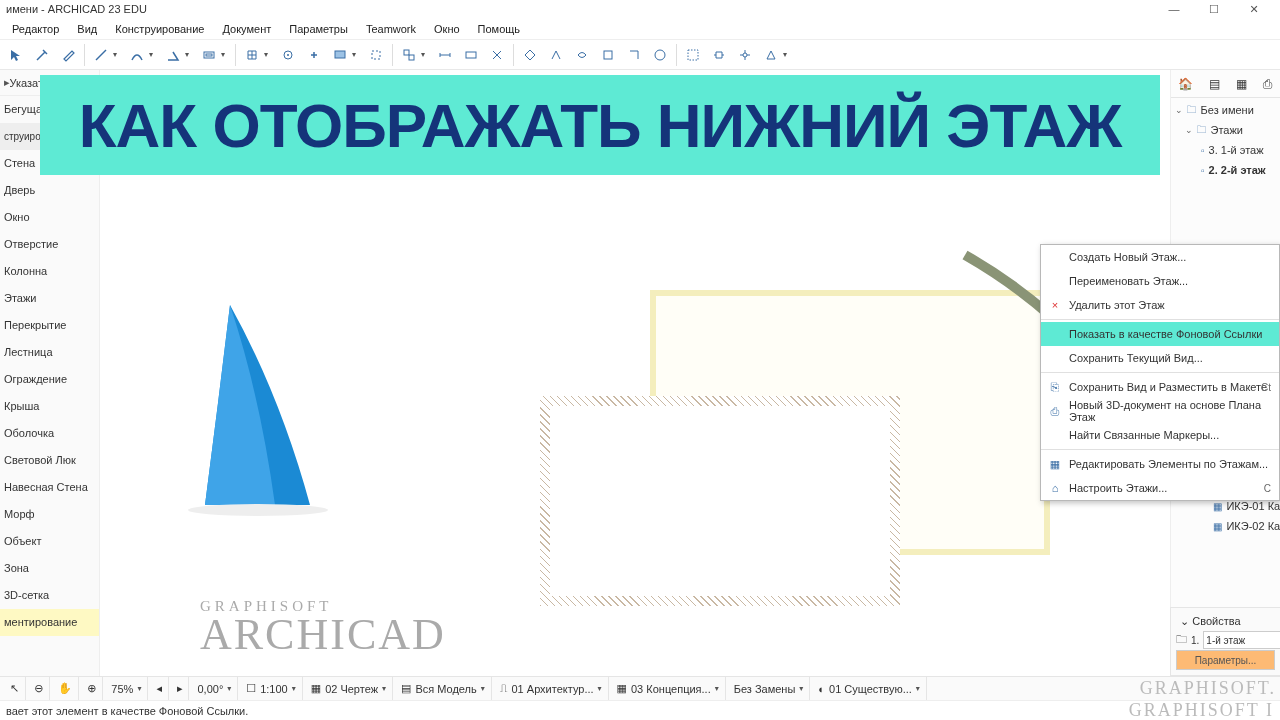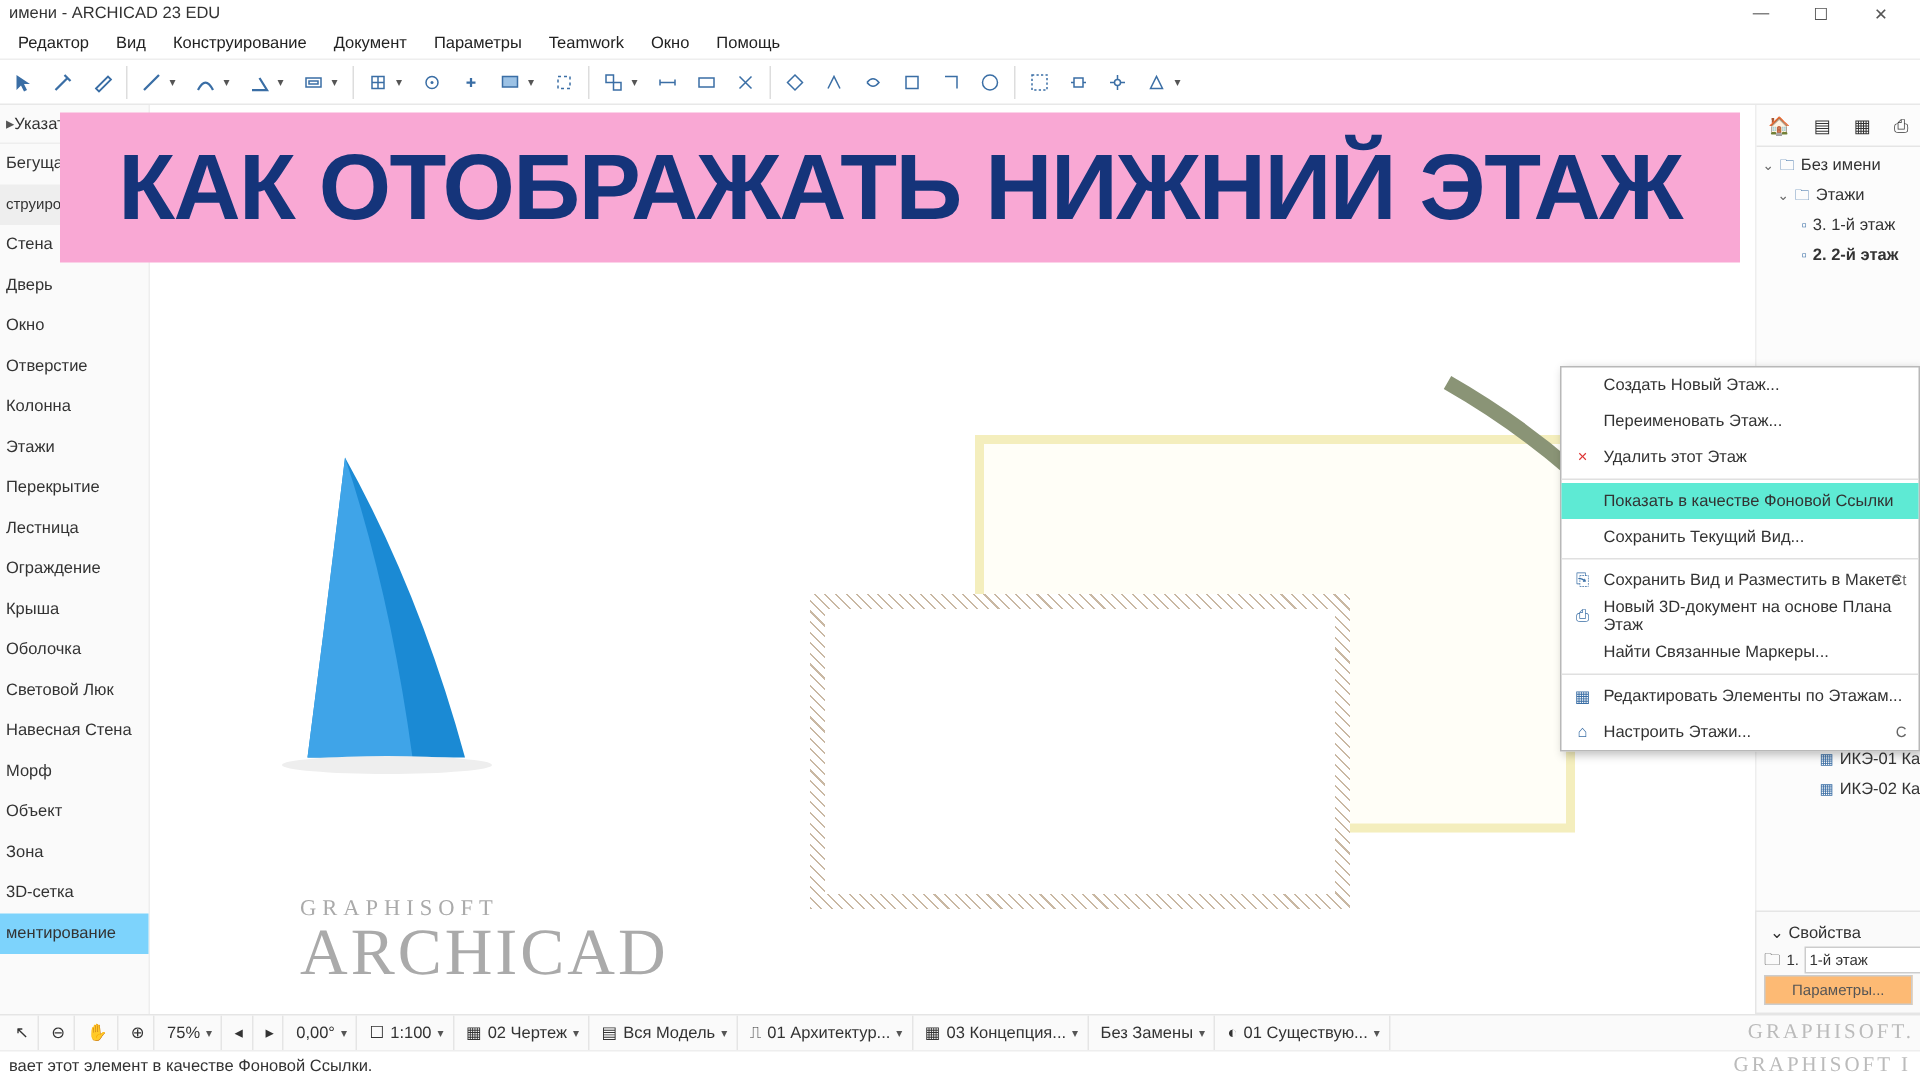--- a/index.html
+++ b/index.html
@@ -12,25 +12,25 @@
 .toolbar{height:30px;display:flex;align-items:center;padding:2px 4px;gap:2px;border-bottom:1px solid #e8e8e8}
 .tb-btn{width:24px;height:24px;display:flex;align-items:center;justify-content:center;border:1px solid transparent;border-radius:2px;color:#3a6ea5}
 .tb-btn svg{display:block}
 .tb-sep{width:1px;height:22px;background:#ddd;margin:0 2px}
 .tb-dd{width:8px;font-size:8px;color:#555;margin-left:-2px;margin-right:2px}
 
 .workspace{position:relative;height:610px;display:flex}
 .left-panel{width:100px;background:#fafafa;border-right:1px solid #eee;display:flex;flex-direction:column}
 .left-hdr{height:26px;display:flex;align-items:center;border-bottom:1px solid #eee;padding-left:4px;color:#555}
 .tool-item{height:27px;display:flex;align-items:center;padding-left:4px;font-size:11px;color:#333;border-bottom:1px solid transparent}
-.tool-item.sel{background:#7dd3fc}
+.tool-item.sel{background:#fef9c3}
 
 .canvas-area{flex:1;position:relative;background:#fff;overflow:hidden}
 
-.overlay-title{position:absolute;left:40px;right:120px;top:75px;height:100px;background:#f9a8d4;display:flex;align-items:center;justify-content:center;padding:0 30px}
+.overlay-title{position:absolute;left:40px;right:120px;top:75px;height:100px;background:#5eead4;display:flex;align-items:center;justify-content:center;padding:0 30px}
 .overlay-title .txt{font-family:"Arial Black",Impact,sans-serif;font-weight:900;font-size:62px;letter-spacing:-1px;color:#15347a;white-space:nowrap}
 
 .logo-block{position:absolute;left:100px;bottom:20px}
 .brand-sub{font-family:"Segoe UI Light","Segoe UI";font-size:15px;letter-spacing:4px;color:#aaa}
 .brand-main{font-family:"Segoe UI Light","Segoe UI";font-size:44px;letter-spacing:2px;color:#aaa;margin-top:-6px}
 
 .rect-outer{position:absolute;left:550px;top:220px;width:400px;height:265px;border:6px solid #f4eebd;background:#fffef7}
 .rect-inner{position:absolute;left:440px;top:326px;width:360px;height:210px;background:#fff;background-image:repeating-linear-gradient(45deg,#c9b8a3 0,#c9b8a3 1px,#fff 1px,#fff 5px);padding:10px}
 .rect-inner .body{width:100%;height:100%;background:#fff}
 
@@ -51,21 +51,21 @@
 .cm-sep{height:1px;background:#e0e0e0;margin:2px 0}
 .cm-row .end{position:absolute;right:8px;color:#666;font-size:10px}
 
 .arrow-annot{position:absolute;left:850px;top:175px;pointer-events:none}
 
 .statusbar{position:absolute;left:0;right:0;bottom:20px;height:24px;background:#fafafa;border-top:1px solid #e5e5e5;display:flex;align-items:center;padding:0 4px;gap:2px;font-size:10px;color:#444}
 .sb-seg{display:flex;align-items:center;gap:4px;padding:0 6px;border-right:1px solid #e5e5e5;height:100%}
 .sb-seg .dd{font-size:8px;color:#555}
 .hintbar{position:absolute;left:0;right:0;bottom:0;height:20px;background:#fff;border-top:1px solid #eee;display:flex;align-items:center;padding:0 6px;font-size:10px;color:#666}
 .hintbar .sp{flex:1}
-.watermark{font-family:"Segoe UI Light";letter-spacing:2px;color:#bbb;font-size:14px}
+.watermark{font-family:"Segoe UI Light";letter-spacing:2px;color:#bbb;font-size:18px}
 
 .props{position:absolute;right:0;bottom:44px;width:110px;background:#fafafa;border:1px solid #e5e5e5;border-right:none;padding:5px}
 .props .hdr{font-size:10px;color:#555;padding:2px 4px}
 .props .row{display:flex;align-items:center;height:20px;gap:4px}
 .props input{flex:1;height:18px;border:1px solid #ccc;font-size:10px;padding:0 2px}
 .props button{width:100%;height:20px;font-size:10px;color:#555;background:#fdba74;border:1px solid #ccc}
 </style>
 </head>
 <body>
 

